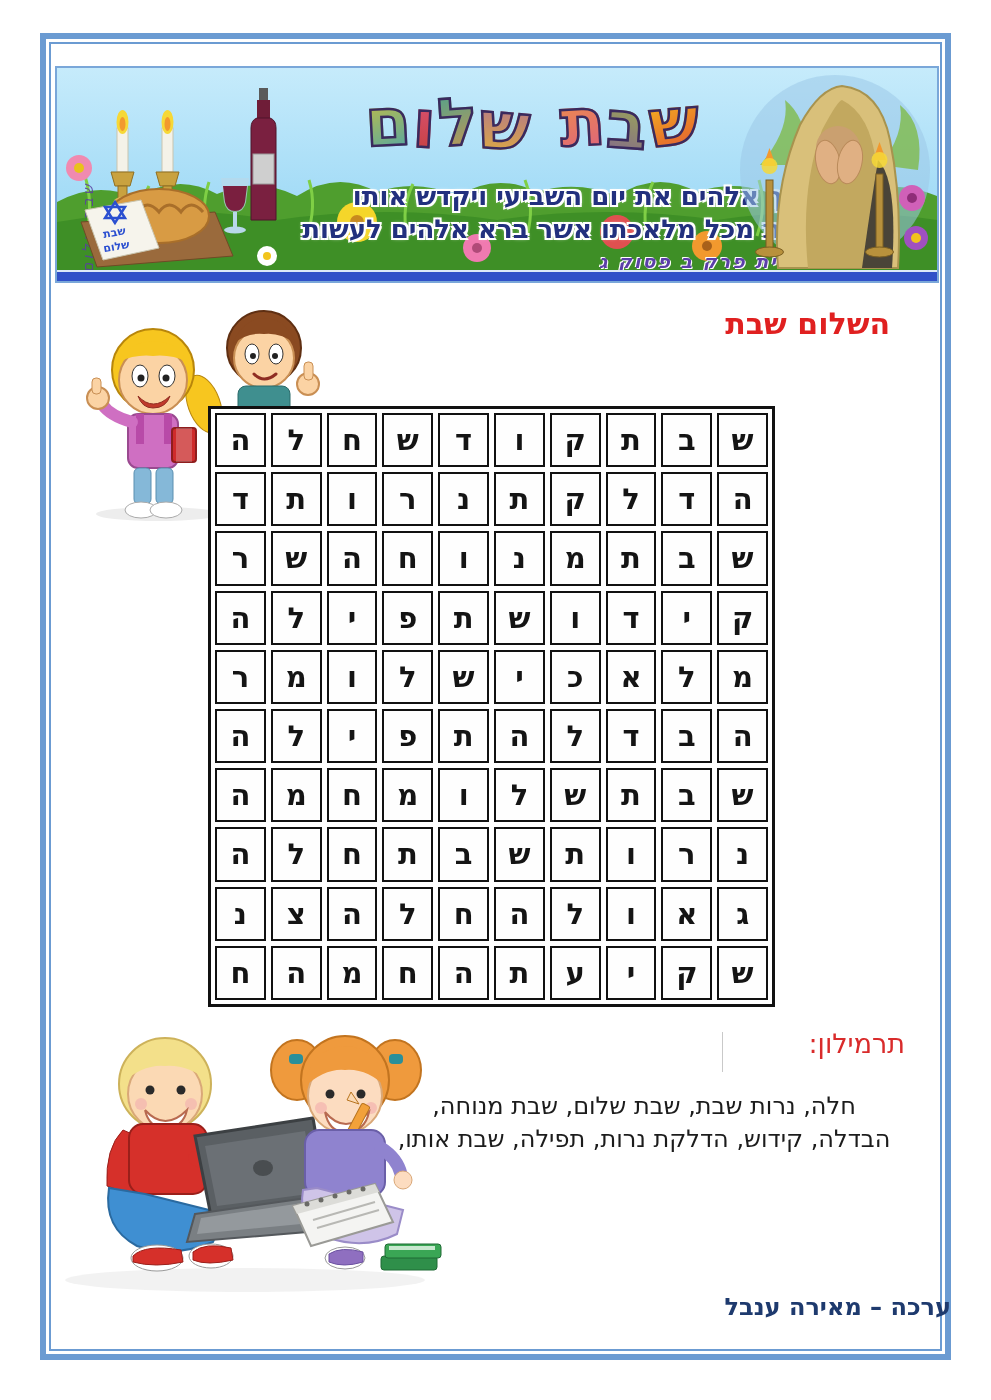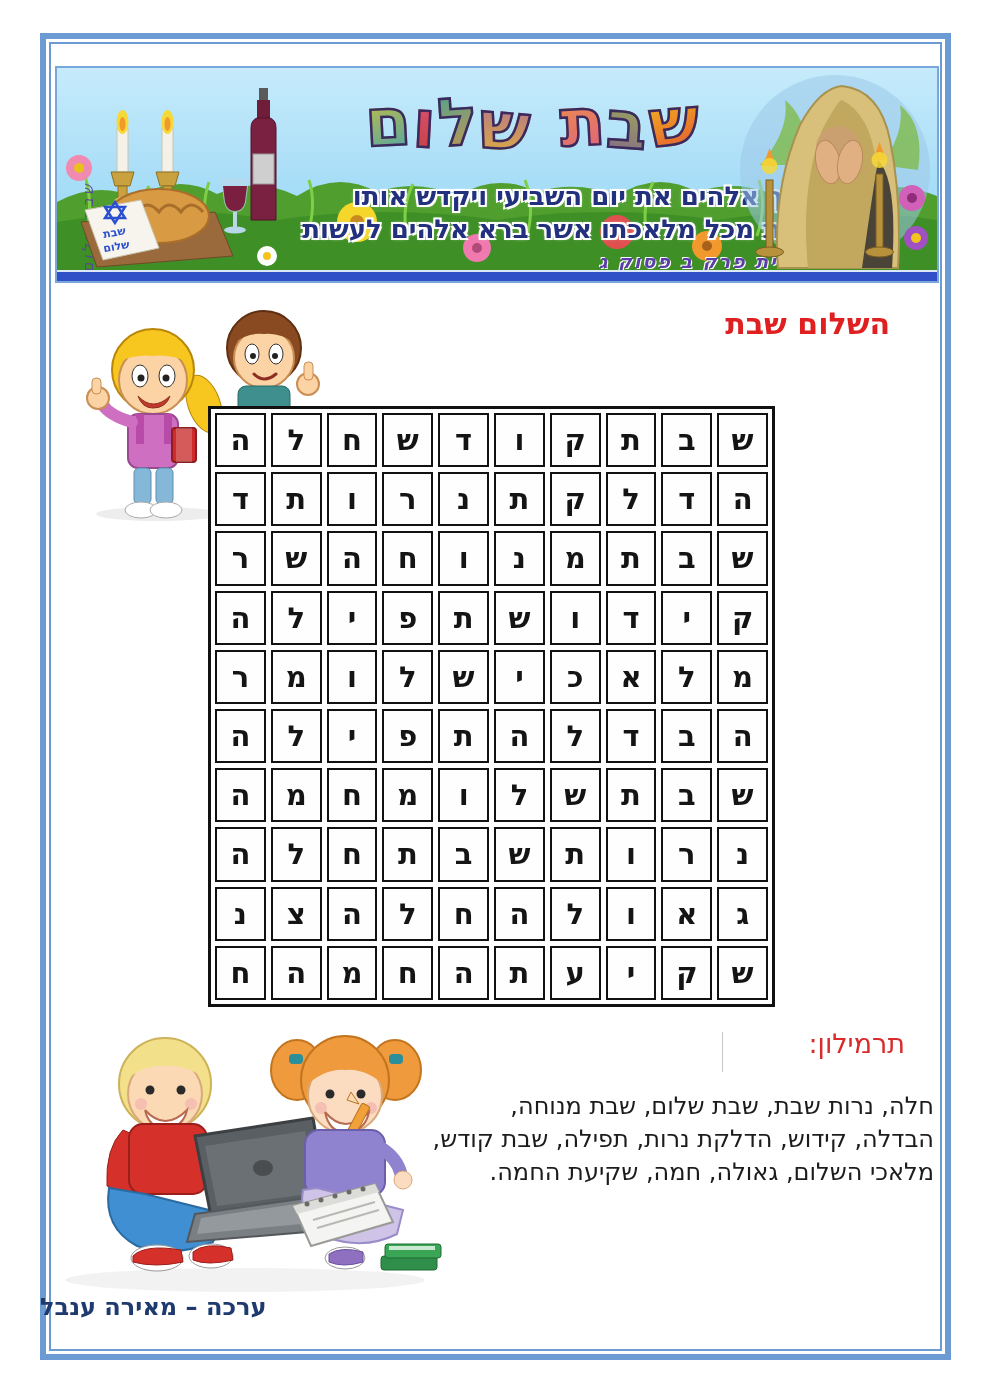--- a/index.html
+++ b/index.html
@@ -78,26 +78,26 @@
   }
   .kids-top{position:absolute;left:48px;top:292px;z-index:1;}
   .kids-bottom{position:absolute;left:45px;top:1018px;}
   
   .bank-heading{
     position:absolute;right:86px;top:1028px;direction:rtl;
     color:#d92b2b;font-weight:normal;font-size:27px;
   }
   .cursor-artifact{position:absolute;right:268px;top:1032px;width:1px;height:40px;background:#c9c9c9;}
   .bank-lines{
-    position:absolute;right:57px;top:1090px;width:580px;direction:rtl;text-align:right;
+    position:absolute;right:57px;top:1090px;width:580px;direction:rtl;text-align:center;
     color:#1c1c1c;font-size:24px;line-height:33px;
   }
   
   .footer{
-    position:absolute;left:40px;top:1293px;width:911px;text-align:left;
+    position:absolute;left:40px;top:1293px;width:911px;text-align:right;
     color:#1e3a6e;font-weight:bold;font-size:24px;direction:rtl;
   }
 </style>
 </head>
 <body>
 
 <div class="frame-outer">
   <div class="frame-inner"></div>
 </div>
 
@@ -398,22 +398,21 @@
     <div class="cell">ח</div>
     <div class="cell">מ</div>
     <div class="cell">ה</div>
     <div class="cell">ח</div>
   </div>
 
 <div class="bank-heading">תרמילון:</div>
 <div class="cursor-artifact"></div>
 <div class="bank-lines">
   <div>חלה, נרות שבת, שבת שלום, שבת מנוחה,</div>
-  <div>הבדלה, קידוש, הדלקת נרות, תפילה, שבת קודש,</div>
-  <div>מלאכי השלום, גאולה, חמה,  שקיעת החמה.</div>
+  <div>הבדלה, קידוש, הדלקת נרות, תפילה, שבת אותו,</div>
 </div>
 
 <svg class="kids-bottom" width="400" height="288" viewBox="0 0 400 288">
   <ellipse cx="200" cy="262" rx="180" ry="12" fill="#000" opacity="0.05"></ellipse>
 
   <g>
     <circle cx="120" cy="66" r="46" fill="#f3e08a" stroke="#cdb25a" stroke-width="2"></circle>
     <circle cx="120" cy="76" r="37" fill="#fbd9b4" stroke="#d9a878" stroke-width="2"></circle>
     <path d="M76,66 Q86,26 122,24 Q158,26 165,64 Q142,46 120,48 Q98,46 76,66" fill="#f3e08a"></path>
     <circle cx="105" cy="72" r="4.5" fill="#2a2a2a"></circle>

